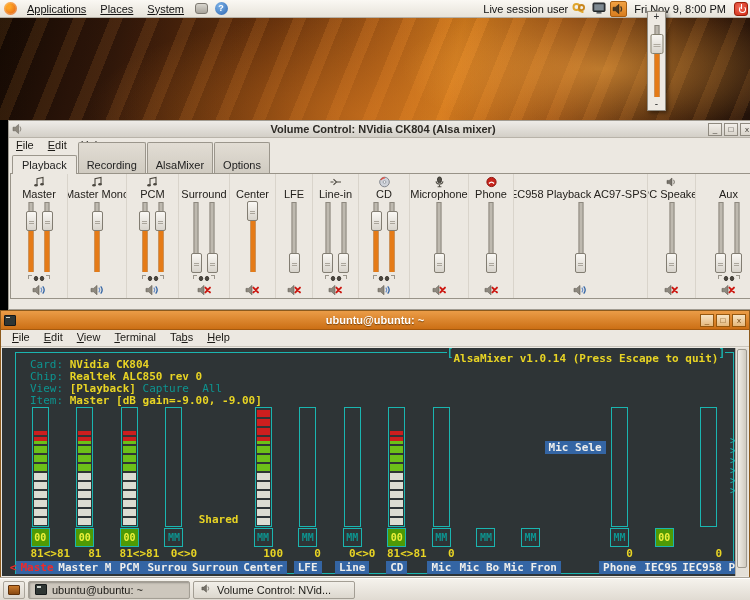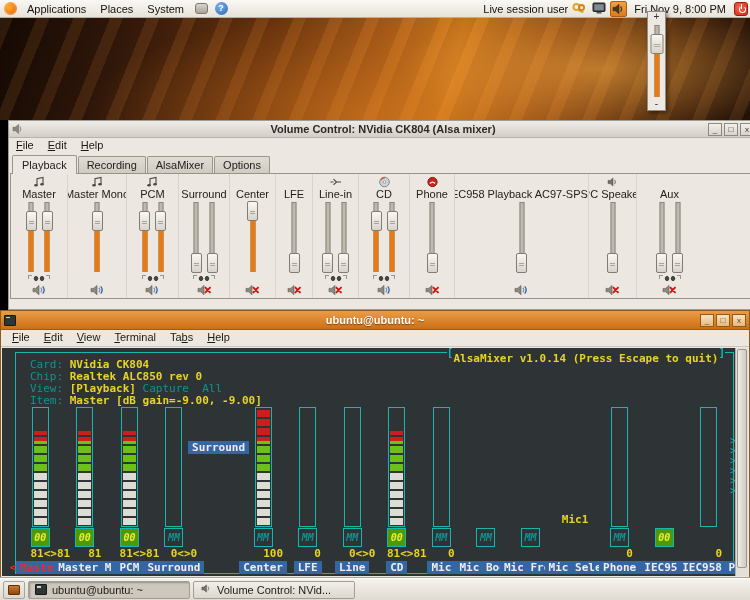--- a/index.html
+++ b/index.html
@@ -3,21 +3,21 @@
 <meta charset="utf-8">
 <style>
   * { margin:0; padding:0; box-sizing:border-box; }
   body { font-family:"Liberation Sans", sans-serif; background:#555; }
   #screen { position:relative; width:750px; height:600px; overflow:hidden; background:#000; }
 
   
   .top-panel { position:absolute; top:0; left:0; right:0; height:18px; z-index:40;
     background:linear-gradient(#faf8f3,#e7e3da); border-bottom:1px solid #b6b1a7;
     display:flex; align-items:center; font-size:11px; color:#111; }
-  .pmenu { padding:5px 7px; height:100%; display:flex; align-items:center; cursor:default; }
+  .pmenu { padding:5px 7px; height:100%; display:flex; align-items:center; cursor:default;text-decoration:underline; }
   .ubuntu-logo { width:13px; height:13px; margin:0 3px 0 4px; border-radius:50%;
     background:radial-gradient(circle at 35% 35%, #fca326 18%, #ef7d1a 55%, #d6551d 100%);
     box-shadow:inset 0 0 0 1.5px #fff3; }
   .panel-icon { width:14px; height:13px; margin:0 3px; display:flex; align-items:center; justify-content:center; }
   .browser-icon-shape { width:13px; height:11px; background:linear-gradient(#d8d5ce,#a8a49b); border:1px solid #7c7870; border-radius:3px; }
   .help-icon-shape { width:13px; height:13px; border-radius:50%; background:radial-gradient(circle at 35% 30%, #7db3e8, #2c64b0); color:#fff; font-size:9px; font-weight:bold; text-align:center; line-height:13px; }
   .panel-right { margin-left:auto; display:flex; align-items:center; gap:4px; padding-right:2px; height:100%; }
   .tray-ico { width:15px; height:14px; display:flex; align-items:center; justify-content:center; }
   .vol-highlight { background:linear-gradient(#f0a143,#d97d1e); border:1px solid #a85e12; border-radius:2px; width:17px; height:16px; }
   .clock { padding:0 3px; white-space:nowrap; }
@@ -56,21 +56,21 @@
   .menubar { display:flex; font-size:11px; color:#1c1a16; align-items:flex-start; }
   .menubar .mitem { padding:1px 7px; }
 
   
   #mixer-window { top:120px; left:8px; width:750px; height:190px; border:1px solid #a19c92; }
   #mixer-window .titlebar { background:linear-gradient(#eeece8,#d3cfc7); border-bottom:1px solid #b8b3a9; }
   #mixer-window .titlebar .title { color:#2d2a25; }
   .mixer-win-ico { width:12px; height:12px; z-index:2; }
   #mixer-window .menubar { height:16px; }
   .tabbar { height:19px; display:flex; align-items:flex-end; padding-left:3px; }
-  .tab { font-size:11px; padding:2px 8px 2px; border:1px solid #9b968c; border-bottom:none;
+  .tab { font-size:11px; padding:16px 8px 2px; border:1px solid #9b968c; border-bottom:none;
     background:linear-gradient(#e2ddd4,#d0cbc1); border-radius:2px 2px 0 0; margin-right:1px; color:#222; }
   .tab.active { background:#ece8e1; padding:3px 9px; position:relative; top:1px; }
   .strips { display:flex; height:126px; border:1px solid #989388; margin:0 1px; background:#ece8e1; }
   .strip { display:flex; flex-direction:column; align-items:center; padding-top:2px; border-right:1px solid #d9d4cb; overflow:hidden; }
   .strip:last-child { border-right:none; }
   .strip-icon { height:13px; display:flex; align-items:center; }
   .strip-label { height:14px; font-size:11px; color:#23201c; white-space:nowrap; }
   .sliders { height:73px; display:flex; gap:5px; }
   .vslider { position:relative; width:11px; height:72px; }
   .vtrack { position:absolute; left:50%; transform:translateX(-50%); top:1px; bottom:1px; width:5px; background:#beb9af; border:1px solid #8d887e; }
@@ -111,21 +111,21 @@
   .am-dim { color:#0d9490; }
   .am-cols { display:flex; margin:0 2px; }
   .am-col { flex:1; display:flex; flex-direction:column; align-items:center; min-width:0; }
   .am-barzone { height:120px; display:flex; align-items:flex-end; }
   .am-bar { width:17px; height:120px; border:1px solid #1ab5b0; padding:1px; display:flex; align-items:flex-end; }
   .am-fillwrap { width:100%; position:relative; }
   .am-fill { width:100%; height:100%; }
   .am-fillwrap::after { content:""; position:absolute; inset:0;
     background:repeating-linear-gradient(to top, #0000 0 7px, #2e3436 7px 9px); }
   .am-enum { color:#e8d424; font-weight:bold; margin-bottom:1px; white-space:nowrap; }
-  .am-muterow { height:20px; display:flex; align-items:flex-end;font-style:italic; }
+  .am-muterow { height:20px; display:flex; align-items:flex-end; }
   .am-mutebox { width:19px; height:19px; border:1px solid #1ab5b0; display:flex; align-items:center; justify-content:center; font-size:10px; font-weight:bold; }
   .am-mutebox.mm { color:#0d9490; }
   .am-mutebox.oo { background:#4e9a06; color:#eef03a; }
   .am-value { height:12px; color:#e8d424; font-weight:bold; white-space:nowrap;margin-left:20px; }
   .am-namerow { height:14px; display:flex; align-items:center; margin-top:1px; }
   .am-name { background:#3465a4; color:#eeeeec; font-weight:bold; padding:0 4px; white-space:nowrap; }
   .am-col.selected .am-name { color:#ef2929; }
   .am-arrow { color:#ef2929; font-weight:bold; }
   .am-scrollmarks { position:absolute; right:-3px; top:84px; display:flex; flex-direction:column; line-height:10px; color:#1ab5b0; font-size:10px; }
 
@@ -429,20 +429,44 @@
             <span class="chain"></span>
           </div>
           <div class="mute-row">
             <svg width="15" height="12" viewBox="0 0 15 12">
               <path d="M1 4.4h2.6L7 1.4v9.4L3.6 7.8H1z" fill="#8d887e" stroke="#5f5b52" stroke-width=".6"></path>
               <path d="M8.8 3.6q1.9 2.4 0 4.8" fill="none" stroke="#6b8fc9" stroke-width="1.1"></path>
               <path d="M10.7 2.4q3 3.6 0 7.2" fill="none" stroke="#3465a4" stroke-width="1.3"></path>
             </svg>
           </div>
         </div>
+        <div class="strip" style="width: 59px; flex: 0 0 auto;">
+          <div class="strip-icon">
+            <svg width="13" height="12" viewBox="0 0 13 12">
+              <rect x="4.6" y="1" width="3.8" height="5.6" rx="1.9" fill="#55524a" stroke="#35332d"></rect>
+              <path d="M3 5.4a3.6 3.6 0 007 0" fill="none" stroke="#55524a" stroke-width="1.1"></path>
+              <path d="M6.5 9v1.6M4.6 10.8h3.8" stroke="#55524a" stroke-width="1.1"></path>
+            </svg>
+          </div>
+          <div class="strip-label">Microphone</div>
+          <div class="sliders">
+            <div class="vslider">
+              <span class="vtrack"></span>
+              <span class="vfill" style="height: 10px;"></span>
+              <span class="vhandle" style="top: 52px;"></span>
+            </div>
+          </div>
+          <div class="chain-row"></div>
+          <div class="mute-row">
+            <svg width="15" height="12" viewBox="0 0 15 12">
+              <path d="M1 4.4h2.6L7 1.4v9.4L3.6 7.8H1z" fill="#8d887e" stroke="#5f5b52" stroke-width=".6"></path>
+              <path d="M8.4 3.6l4.6 4.8M13 3.6L8.4 8.4" stroke="#cc1710" stroke-width="1.9" stroke-linecap="round"></path>
+            </svg>
+          </div>
+        </div>
         <div class="strip" style="width: 45px; flex: 0 0 auto;">
           <div class="strip-icon">
             <svg width="13" height="12" viewBox="0 0 13 12">
               <circle cx="6.5" cy="6" r="4.6" fill="#c8251c" stroke="#8c150f"></circle>
               <path d="M4 7.4q2.5-2.6 5 0" fill="none" stroke="#fff" stroke-width="1.4"></path>
             </svg>
           </div>
           <div class="strip-label">Phone</div>
           <div class="sliders">
             <div class="vslider">
@@ -614,20 +638,23 @@
               </div>
               <div class="am-muterow">
                 <span class="am-mutebox mm">MM</span>
               </div>
               <div class="am-value">0&lt;&gt;0</div>
               <div class="am-namerow">
                 <span class="am-name">Surround</span>
               </div>
             </div>
             <div class="am-col">
+              <div class="am-barzone">
+                <span class="am-enum">Shared</span>
+              </div>
               <div class="am-muterow"></div>
               <div class="am-value">&nbsp;</div>
               <div class="am-namerow">
                 <span class="am-name">Surround</span>
               </div>
             </div>
             <div class="am-col">
               <div class="am-barzone">
                 <div class="am-bar">
                   <div class="am-fillwrap" style="height: 116px;">
@@ -715,23 +742,20 @@
               <div class="am-barzone"></div>
               <div class="am-muterow">
                 <span class="am-mutebox mm">MM</span>
               </div>
               <div class="am-value">&nbsp;</div>
               <div class="am-namerow">
                 <span class="am-name">Mic Fron</span>
               </div>
             </div>
             <div class="am-col">
-              <div class="am-barzone">
-                <span class="am-enum">Mic1</span>
-              </div>
               <div class="am-muterow"></div>
               <div class="am-value">&nbsp;</div>
               <div class="am-namerow">
                 <span class="am-name">Mic Sele</span>
               </div>
             </div>
             <div class="am-col">
               <div class="am-barzone">
                 <div class="am-bar">
                   <div class="am-fillwrap" style="height: 0px;"></div>

